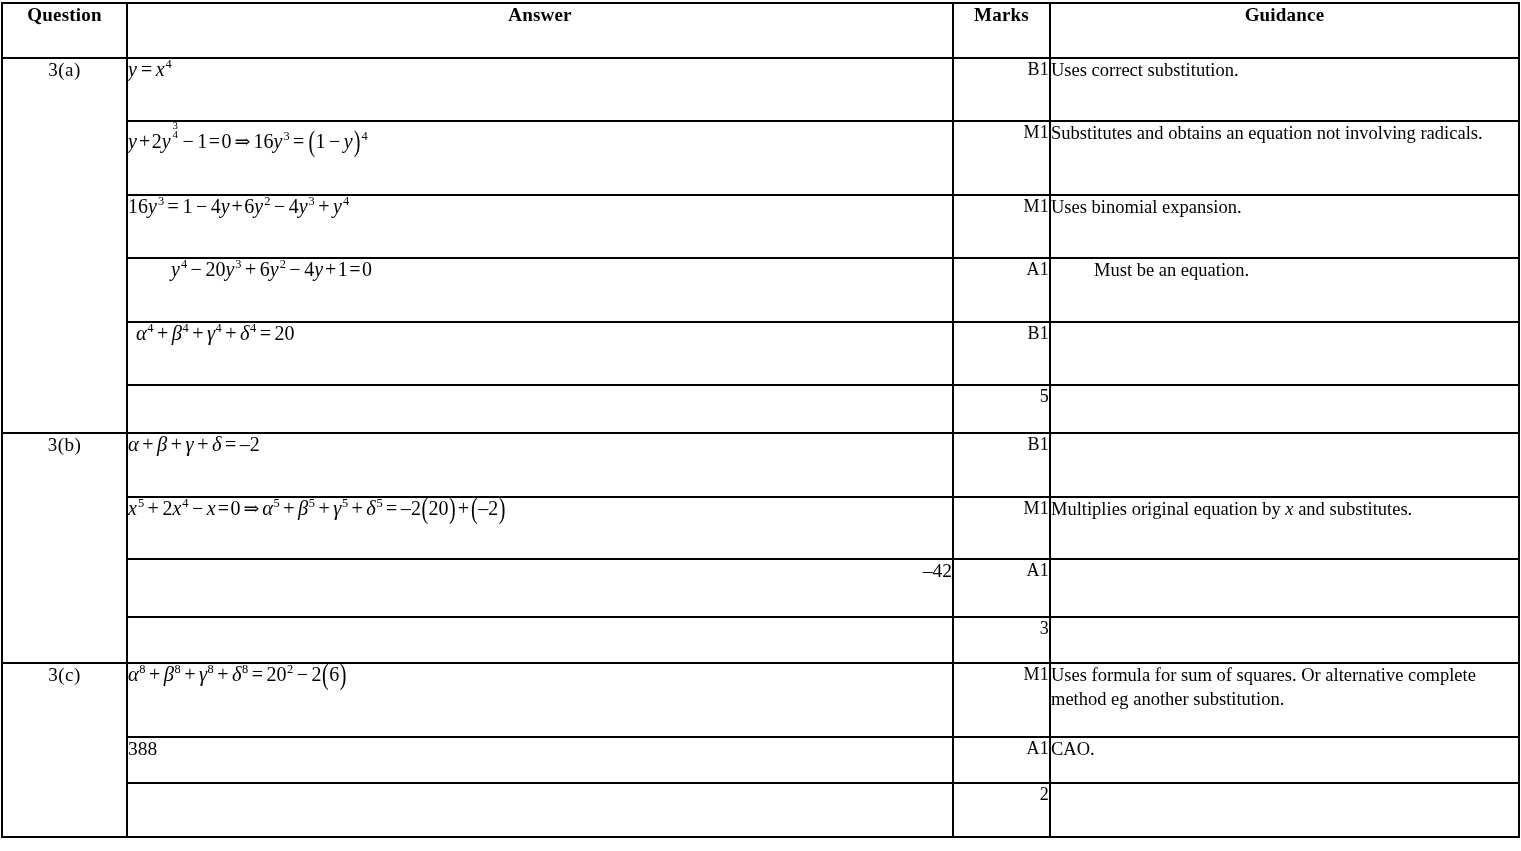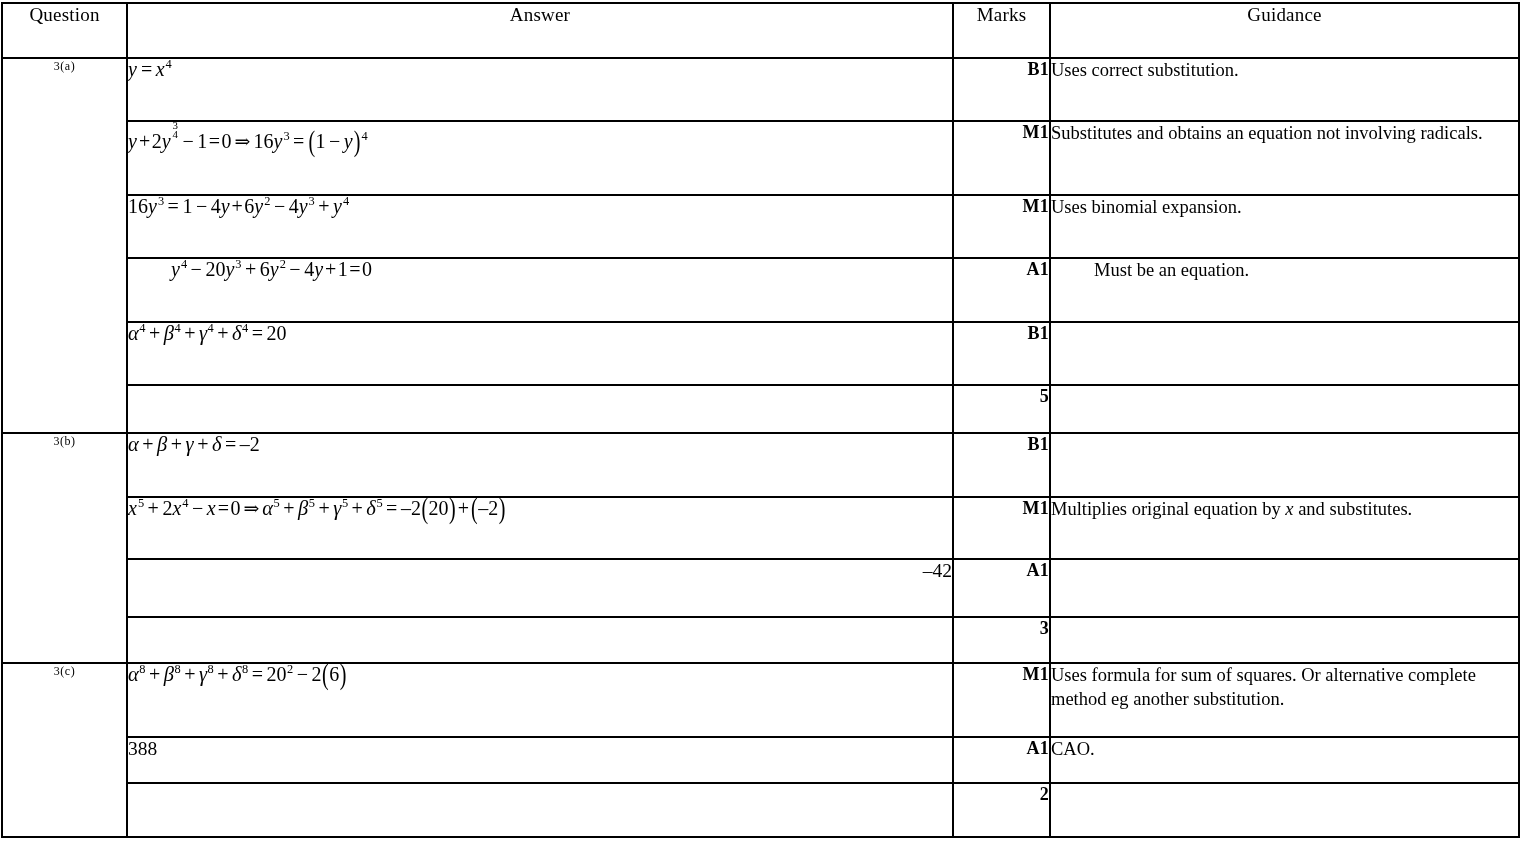--- a/index.html
+++ b/index.html
@@ -39,70 +39,70 @@
 
   
   col.c-question { width: 125px; }
   col.c-answer   { width: 826px; }
   col.c-marks    { width: 97px;  }
   col.c-guidance { width: 469px; }
 
   
   thead th {
     background: #f2f2f2;
-    font-weight: normal;
+    font-weight: bold;
     font-size: 19px;
     text-align: center;
     height: 53px;
     vertical-align: middle;
     letter-spacing: 0.2px;
   }
 
   
   td.qcell {
     text-align: center;
     vertical-align: top;
-    font-size: 12px;
+    font-size: 19px;
     padding-top: 10px;
     letter-spacing: 0.5px;
   }
 
   
   td.acell {
     vertical-align: middle;
     padding: 6px 0 6px 14px;
     text-align: left;
   }
 
   
   td.mcell {
     text-align: right;
     vertical-align: top;
-    font-weight: bold;
+    font-weight: normal;
     font-size: 18px;
     padding: 9px 11px 0 0;
     letter-spacing: 0.3px;
   }
 
   
   td.gcell {
     vertical-align: top;
     text-align: left;
     font-size: 18.5px;
     line-height: 1.28;
     padding: 8px 6px 4px 8px;
     border-radius: 12px;
   }
 
   
   tr.r-h1 td { height: 61px; }
   tr.r-h2 td { height: 72px; }
   tr.r-h3 td { height: 61px; }
   tr.r-h4 td { height: 62px; padding-left: 43px; }
-  tr.r-h5 td { height: 61px; }
+  tr.r-h5 td { height: 61px; padding-left: 8px; }
   tr.r-tot td { height: 46px; }
   tr.r-b1 td { height: 62px; }
   tr.r-b2 td { height: 60px; margin-left: 36px; }
   tr.r-b3 td { height: 56px; text-align: right; }
   tr.r-b4 td { height: 44px; }
   tr.r-c1 td { height: 72px; }
   tr.r-c2 td { height: 44px; }
   tr.r-c3 td { height: 52px; }
 
   

